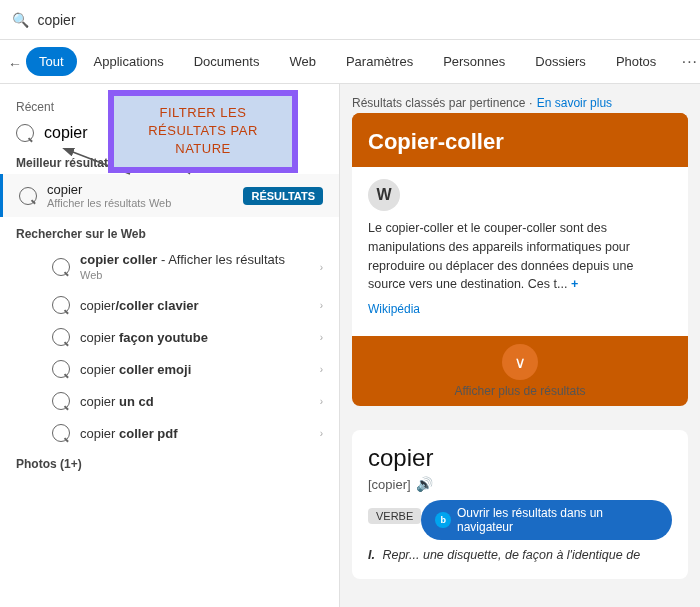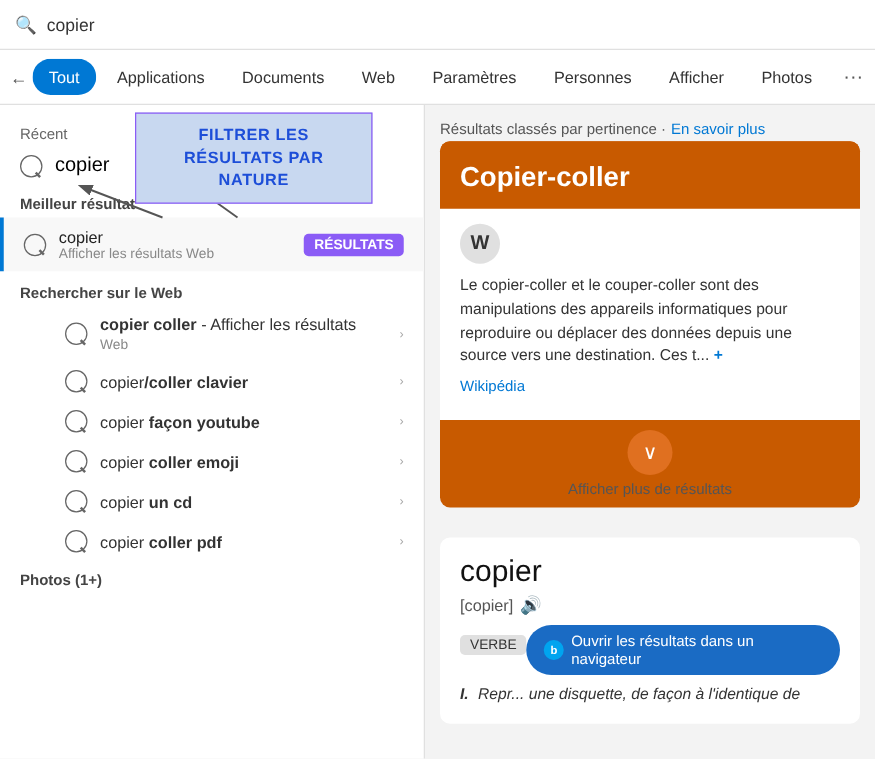--- a/index.html
+++ b/index.html
@@ -150,21 +150,21 @@
       font-size: 13px;
       font-weight: 500;
       color: #222;
     }
     .best-result-item .subtitle {
       font-size: 11px;
       color: #888;
     }
 
     .results-badge {
-      background: #8b5cf6;
+      background: #0369a1;
       color: white;
       font-size: 11px;
       font-weight: 700;
       padding: 3px 8px;
       border-radius: 4px;
     }
 
     .web-search-label {
       font-size: 12px;
       color: #444;
@@ -201,25 +201,25 @@
       padding: 8px 16px 4px 16px;
       font-weight: 600;
     }
 
     
     .annotation-box {
       position: absolute;
       top: 84px;
       left: 100px;
       background: #c8d8f0;
-      border: 1px solid #8b5cf6;
+      border: 6px solid #8b5cf6;
       padding: 8px 12px;
       font-size: 13px;
-      font-weight: 700;
-      color: #1d4ed8;
+      font-weight: 400;
+      color: #c2410c;
       text-align: center;
       text-transform: uppercase;
       letter-spacing: 0.5px;
       z-index: 10;
       pointer-events: none;
     }
 
     
     .right-panel {
       flex: 1;
@@ -394,21 +394,21 @@
 </div>
 
 <div class="tab-bar">
   <div class="back-btn">←</div>
   <div class="tab active">Tout</div>
   <div class="tab">Applications</div>
   <div class="tab">Documents</div>
   <div class="tab">Web</div>
   <div class="tab">Paramètres</div>
   <div class="tab">Personnes</div>
-  <div class="tab">Afficher</div>
+  <div class="tab">Dossiers</div>
   <div class="tab">Photos</div>
   <div class="tab-more">···</div>
 </div>
 
 <div class="annotation-box" style="top:90px; left:108px; width:190px; line-height:1.4;">
   <span style="white-space:pre-line;">FILTRER LES
 RÉSULTATS PAR NATURE</span>
 </div>
 
 <svg style="position:absolute;top:84px;left:0;width:340px;height:100px;pointer-events:none;z-index:8;">

